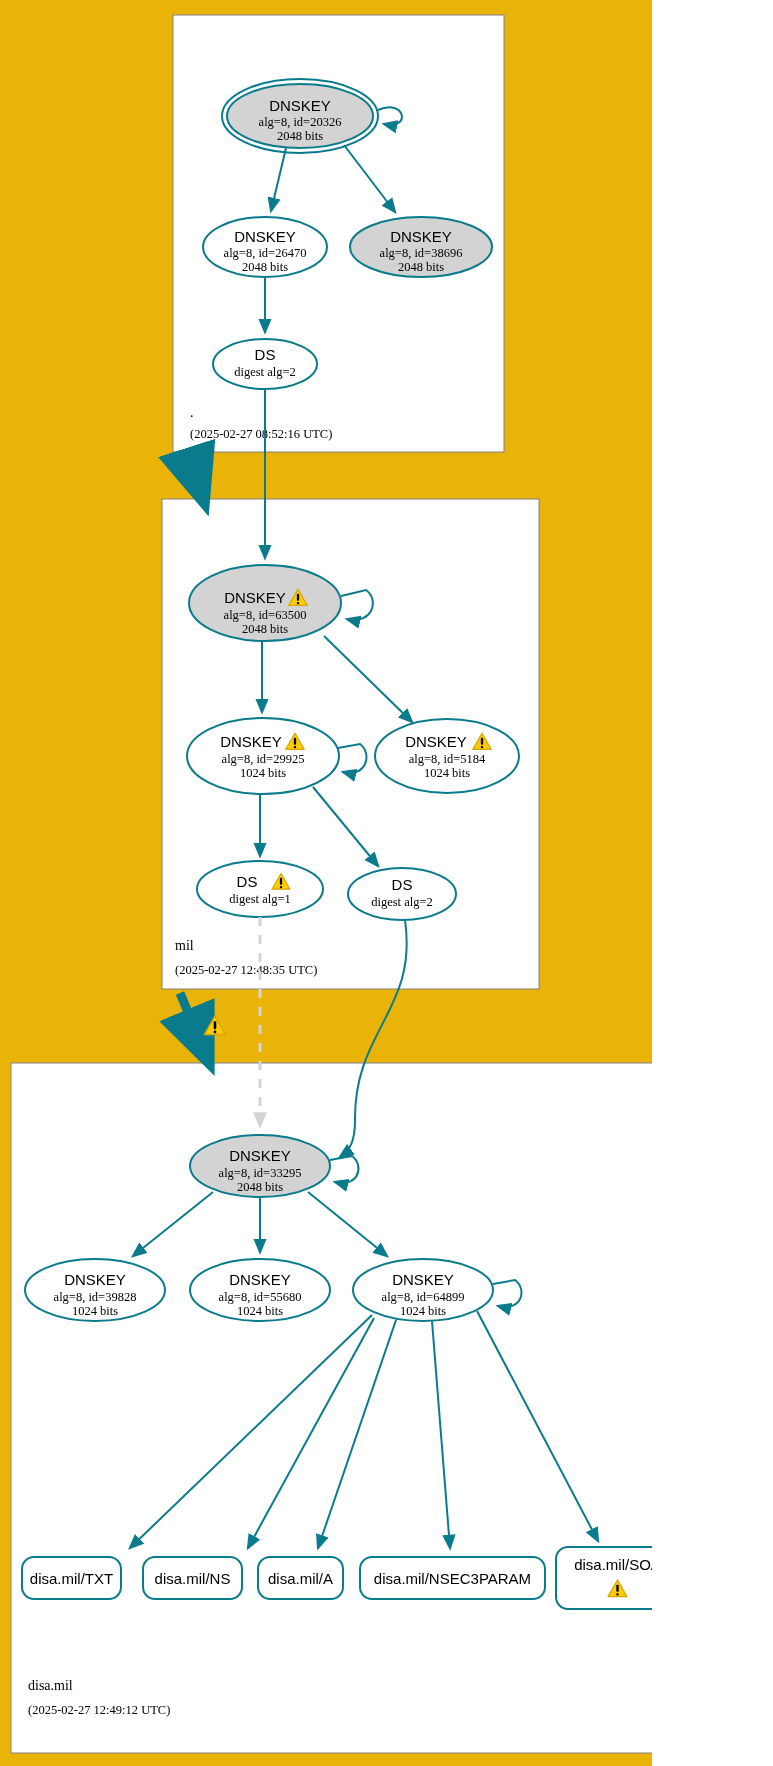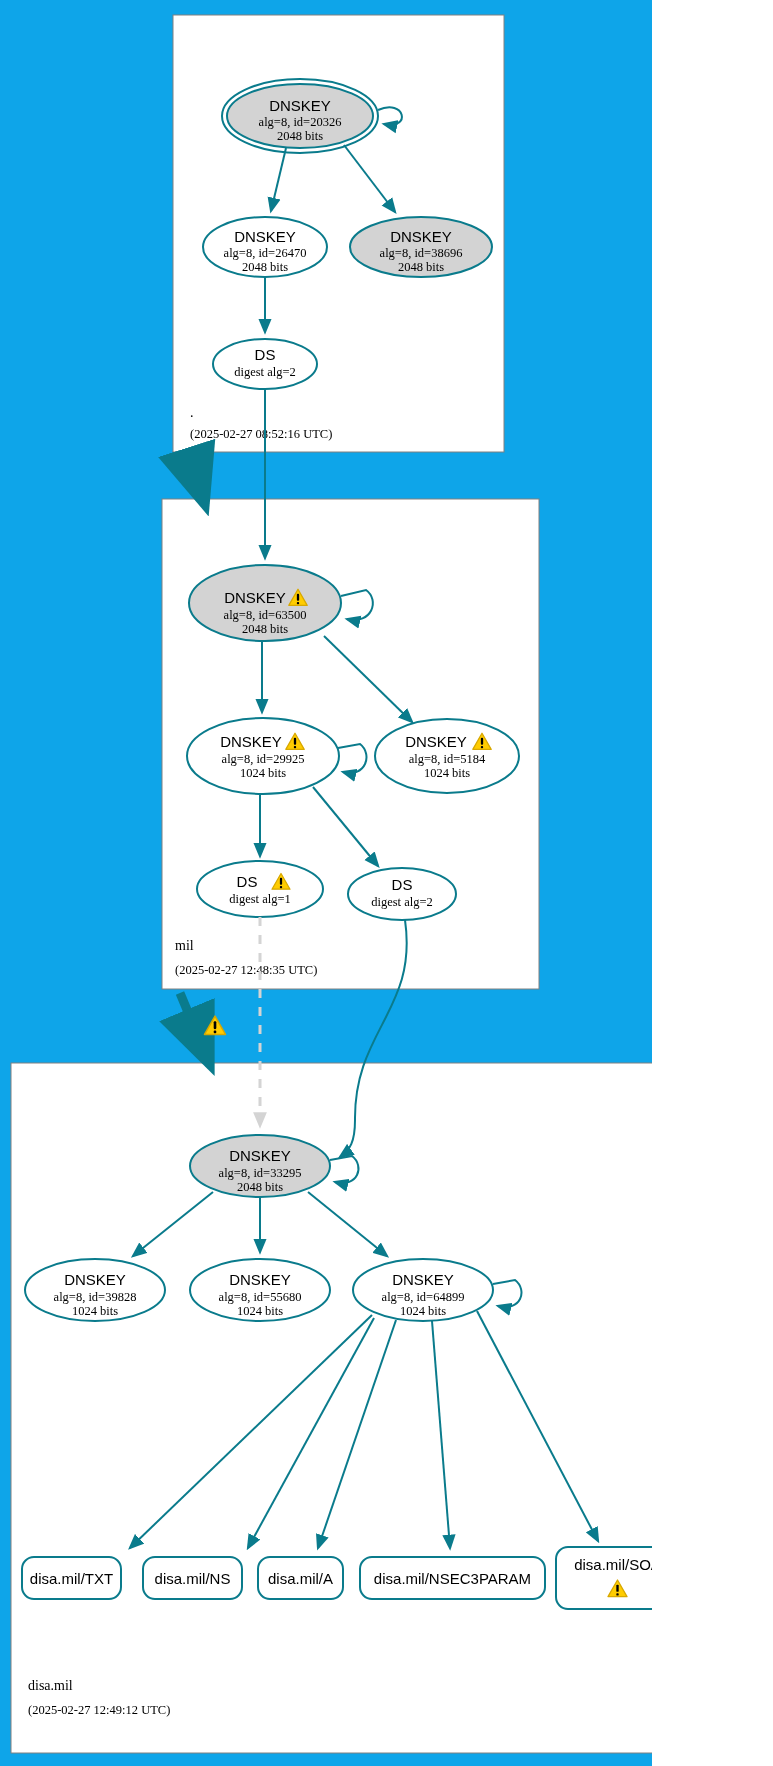--- a/index.html
+++ b/index.html
@@ -7,21 +7,21 @@
     padding: 0;
     background: #ffffff;
   }
   body {
     font-family: "Liberation Sans", sans-serif;
   }
   #stage {
     position: relative;
     width: 652px;
     height: 1766px;
-    background: #0ea5e9;
+    background: #eab308;
     overflow: hidden;
   }
   svg#graph {
     position: absolute;
     left: 0;
     top: 0;
     width: 773px;
     height: 1766px;
     display: block;
   }

